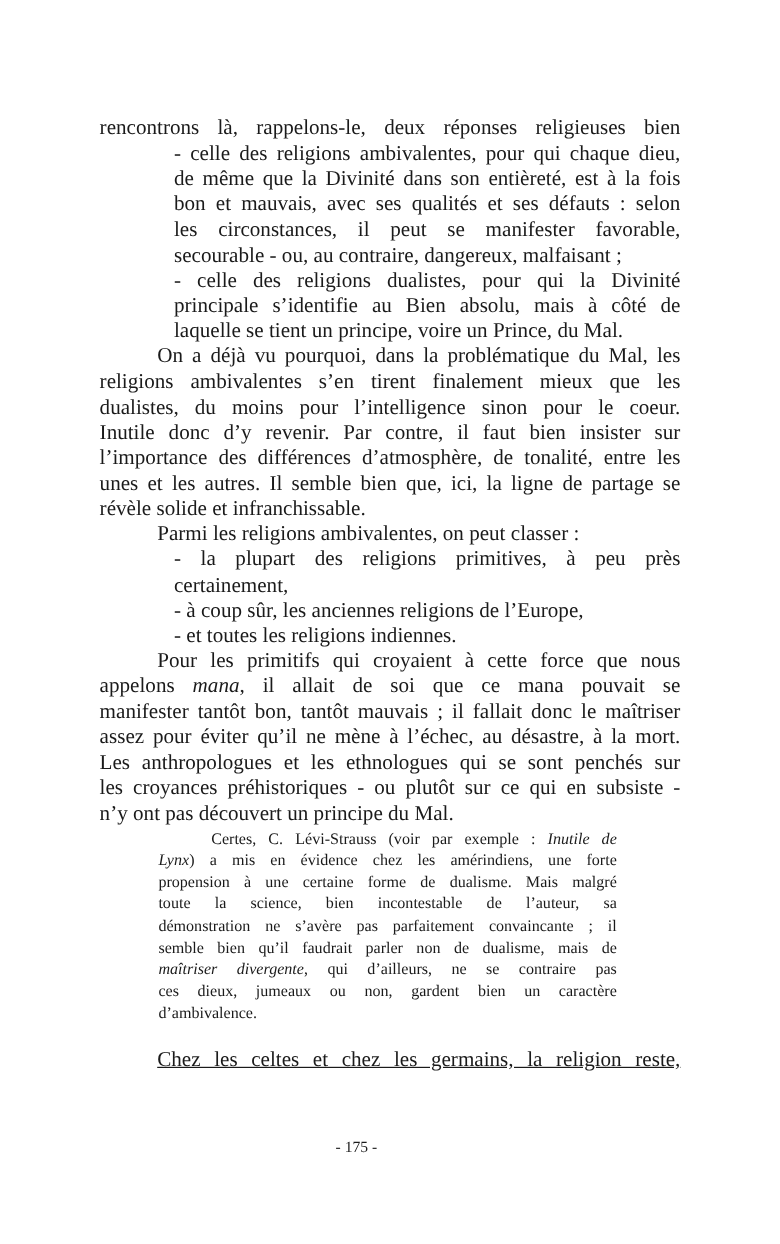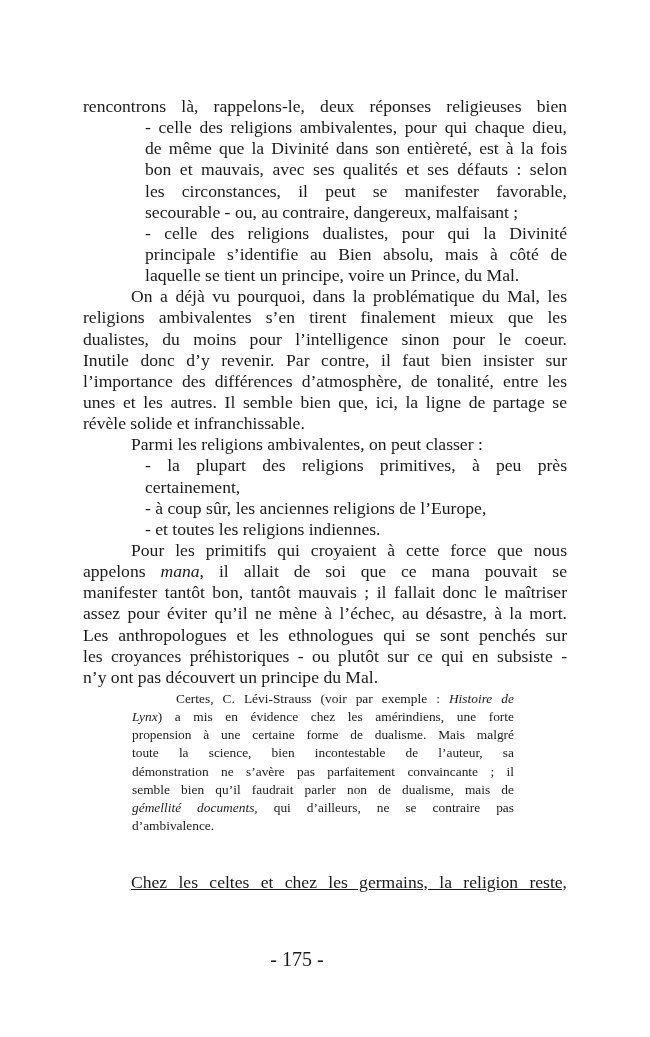--- a/index.html
+++ b/index.html
@@ -28,21 +28,21 @@
   .footnote .line { height: 18.15px; }
   .footnote .fn-first { padding-left: 44px; }
   .tail {
     position: absolute; left: 83px; width: 484px; top: 856px;
     font-size: 17.6px; line-height: 21.5px; text-decoration: underline;
   }
   .tail .line { height: 21.5px; }
   em { font-style: italic; }
   .page-number {
     position: absolute; left: 0; width: 594px; top: 932px;
-    text-align: center; font-size: 20px; font-family: Liberation Serif, serif;
+    text-align: center; font-size: 13px; font-family: Liberation Serif, serif;
   }
 </style>
 </head>
 <body>
 
 <div class="page">
 
   <div class="body-text">
     <span class="line">rencontrons là, rappelons-le, deux réponses religieuses bien</span>
 
@@ -82,27 +82,28 @@
       <span class="line"><span>appelons </span><em>mana</em><span>, il allait de soi que ce mana pouvait se</span></span>
       <span class="line">manifester tantôt bon, tantôt mauvais ; il fallait donc le maîtriser</span>
       <span class="line">assez pour éviter qu’il ne mène à l’échec, au désastre, à la mort.</span>
       <span class="line">Les anthropologues et les ethnologues qui se sont penchés sur</span>
       <span class="line">les croyances préhistoriques - ou plutôt sur ce qui en subsiste -</span>
       <span class="line last">n’y ont pas découvert un principe du Mal.</span>
     </div>
   </div>
 
   <div class="footnote">
-    <span class="line fn-first"><span>Certes, C. Lévi-Strauss (voir par exemple : </span><em>Histoire de</em></span>
+    <span class="line fn-first"><span>Certes, C. Lévi-Strauss (voir par exemple : </span><em>Inutile de</em></span>
     <span class="line"><em>Lynx</em><span>) a mis en évidence chez les amérindiens, une forte</span></span>
     <span class="line">propension à une certaine forme de dualisme. Mais malgré</span>
     <span class="line">toute la science, bien incontestable de l’auteur, sa</span>
     <span class="line">démonstration ne s’avère pas parfaitement convaincante ; il</span>
     <span class="line">semble bien qu’il faudrait parler non de dualisme, mais de</span>
-    <span class="line"><em>gémellité documents</em><span>, qui d’ailleurs, ne se contraire pas</span></span>
+    <span class="line"><em>maîtriser divergente</em><span>, qui d’ailleurs, ne se contraire pas</span></span>
+    <span class="line">ces dieux, jumeaux ou non, gardent bien un caractère</span>
     <span class="line last">d’ambivalence.</span>
   </div>
 
   <div class="tail">
     <span class="line first-indent">Chez les celtes et chez les germains, la religion reste,</span>
   </div>
 
   <div class="page-number">- 175 -</div>
 </div>
 

